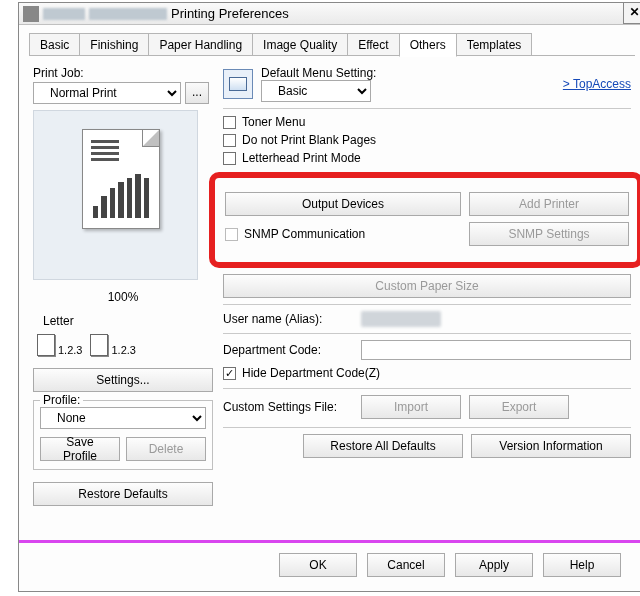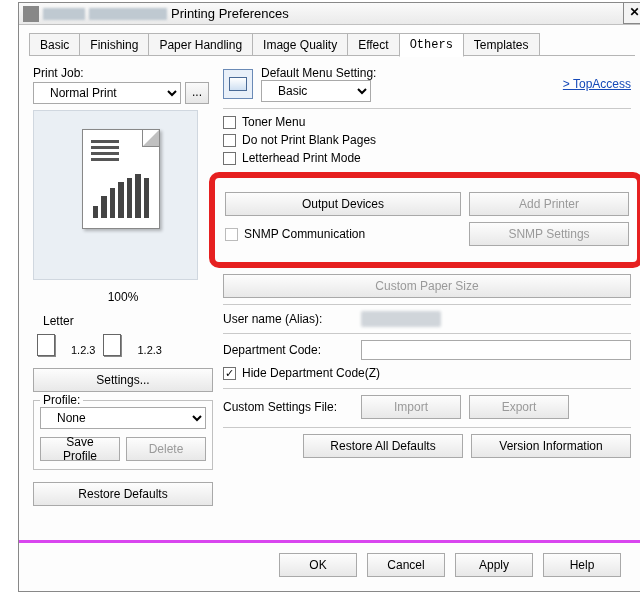--- a/index.html
+++ b/index.html
@@ -49,21 +49,20 @@
     position:relative;
     z-index:1;
     cursor:default;
     font-size:12px;
   }
   .tabs .tab.active {
     background:#fff;
     z-index:3;
     border-bottom:1px solid #fff;
     margin-bottom:-1px;
-    font-family:Liberation Mono, monospace;
   }
   .tab-underline {
     position:absolute; left:10px; right:10px; bottom:0;
     height:1px; background:#b5b5b5; z-index:2;
   }
   .content { display:flex; padding:10px 14px 10px 14px; gap:10px; min-height:480px; }
   .left { width:180px; flex:0 0 180px; }
   .right { flex:1; position:relative; }
   .lbl { font-size:12px; }
   .input-row { display:flex; align-items:center; gap:4px; margin-top:2px;}
@@ -95,21 +94,21 @@
     position:absolute; left:8px; top:10px; width:28px;
   }
   .page .lines span { display:block; height:3px; background:#555; margin-bottom:3px;}
   .page .bars {
     position:absolute; left:10px; right:10px; bottom:10px; height:44px;
     display:flex; align-items:flex-end; gap:3px;
   }
   .page .bars span { width:6px; background:#444; }
   .pv-text { text-align:center; margin-top:10px; }
   .copies-row { display:flex; gap:8px; margin:6px 4px;}
-  .copy-stack { display:flex; align-items:flex-end; gap:16px; font-size:11px;}
+  .copy-stack { display:flex; align-items:flex-end; gap:3px; font-size:11px;}
   .mini-page { width:18px; height:22px; background:#fff; border:1px solid #666; box-shadow:1px 1px 0 #888;}
   .btn {
     height:24px; border:1px solid #a9a9a9;
     background:linear-gradient(#fdfdfd,#e8e8e8);
     padding:0 10px; font-size:12px; cursor:default;
     display:inline-flex; align-items:center; justify-content:center;
   }
   .btn[disabled] { color:#9a9a9a; }
   .wide { width:100%; }
   .profile-box { border:1px solid #c0c0c0; padding:6px 6px 8px 6px; margin-top:8px; position:relative;}

